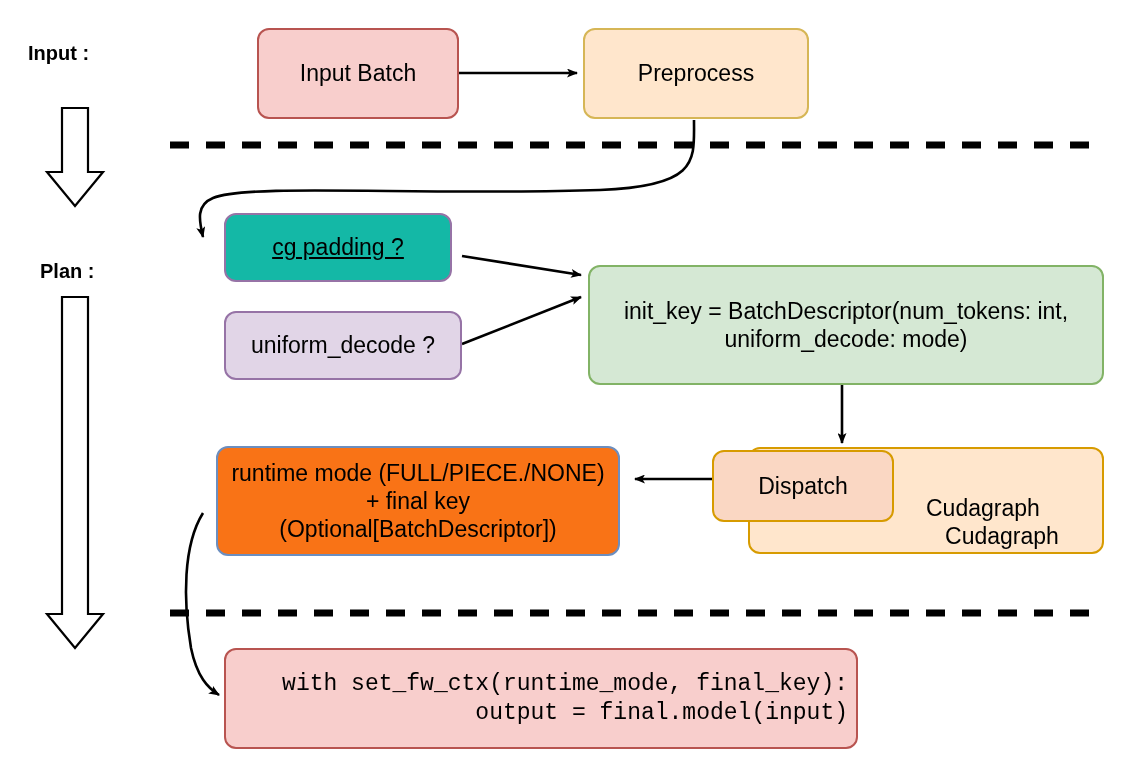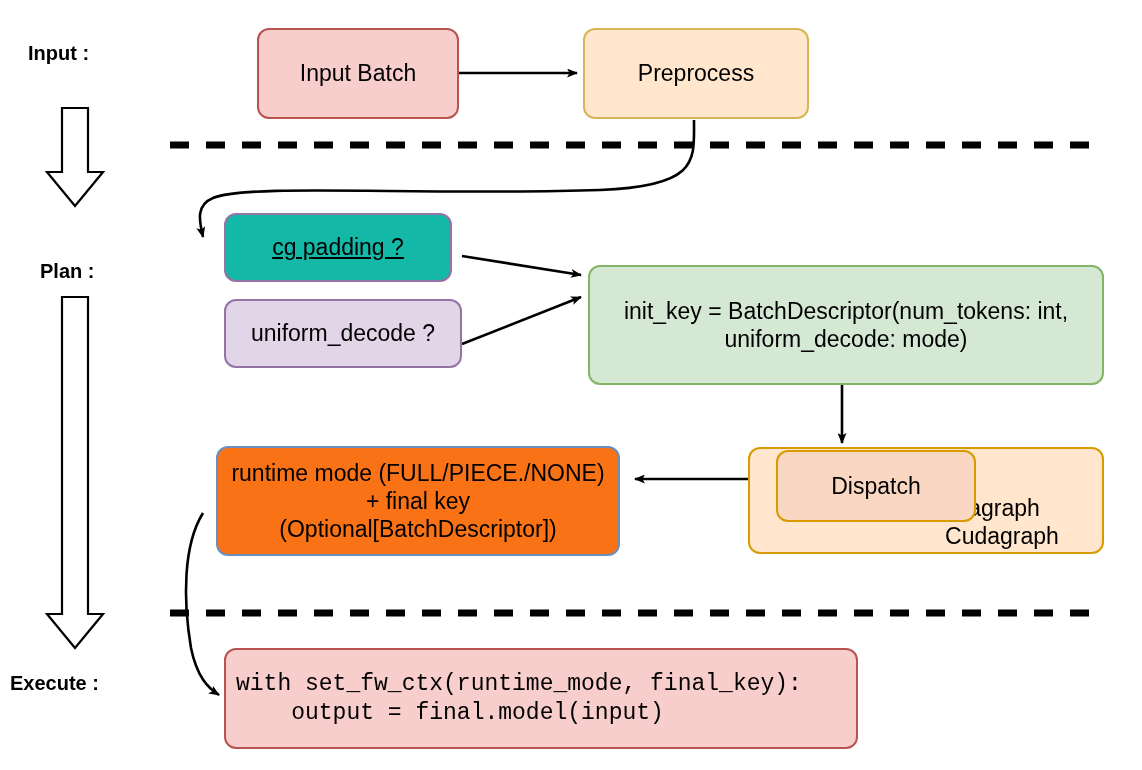--- a/index.html
+++ b/index.html
@@ -94,55 +94,54 @@
 
     <path d="M842,350 L842,443" fill="none" stroke="#000000" stroke-width="2.6" marker-end="url(#arrowhead)"></path>
 
     <path d="M752,479 L635,479" fill="none" stroke="#000000" stroke-width="2.6" marker-end="url(#arrowhead)"></path>
 
     <path d="M203,513 C183,545 183,600 191,648 C197,677 208,688 219,695" fill="none" stroke="#000000" stroke-width="2.6" marker-end="url(#arrowhead)"></path>
   </svg>
 
   <div class="stage-label" style="left:28px; top:42px;">Input :</div>
   <div class="stage-label" style="left:40px; top:234px;margin-top:26px;">Plan :</div>
-  <div class="stage-label" style="left:10px; top:672px;">Execute :</div>
 
   <div class="node" style="left:225px; top:28px; width:202px; height:91px; background:#f8cecc; border-color:#b85450;margin-left:32px;">
     <span class="node-inner-text">Input Batch</span>
   </div>
 
   <div class="node" style="left:583px; top:28px; width:226px; height:91px; background:#ffe6cc; border-color:#d6b656;">
     <span class="node-inner-text">Preprocess</span>
   </div>
 
   <div class="node" style="left:224px; top:213px; width:228px; height:69px; background:#14b8a6; border-color:#9673a6;text-decoration:underline;">
     <span class="node-inner-text">cg padding ?</span>
   </div>
 
-  <div class="node" style="left:224px; top:299px; width:238px; height:69px; background:#e1d5e7; border-color:#9673a6;">
+  <div class="node" style="left:224px; top:311px; width:238px; height:69px; background:#e1d5e7; border-color:#9673a6;">
     <span class="node-inner-text">uniform_decode ?</span>
   </div>
 
   <div class="node" style="left:588px; top:229px; width:516px; height:120px; background:#d5e8d4; border-color:#82b366; flex-direction:column;margin-top:36px;">
     <span class="node-inner-text">init_key = BatchDescriptor(num_tokens: int,</span>
     <span class="node-inner-text">uniform_decode: mode)</span>
   </div>
 
   <div class="node container-label" style="left:748px; top:447px; width:356px; height:107px; background:#ffe6cc; border-color:#d79b00; flex-direction:column; align-items:flex-end;">
     <span class="node-inner-text" style="display:block; width:152px; text-align:left;">Cudagraph</span>
     <span class="node-inner-text" style="display:block; width:152px; text-align:center;">Cudagraph</span>
   </div>
 
-  <div class="node" style="left:776px; top:450px; width:200px; height:72px; background:#fad7c3; border-color:#d79b00;">
+  <div class="node" style="left:712px; top:450px; width:182px; height:72px; background:#fad7c3; border-color:#d79b00;">
     <span class="node-inner-text">Dispatch</span>
   </div>
 
   <div class="node" style="left:216px; top:446px; width:404px; height:110px; background:#f97316; border-color:#6c8ebf; flex-direction:column;">
     <span class="node-inner-text">runtime mode (FULL/PIECE./NONE)</span>
     <span class="node-inner-text">+ final key (Optional[BatchDescriptor])</span>
   </div>
 
-  <div class="node code" style="left:224px; top:648px; width:634px; height:101px; background:#f8cecc; border-color:#b85450; flex-direction:column; align-items:flex-start; justify-content:center;">
+  <div class="node code" style="left:224px; top:648px; width:634px; height:101px; background:#f8cecc; border-color:#b85450; flex-direction:column; align-items:flex-end; justify-content:center;">
     <span class="node-inner-text">with set_fw_ctx(runtime_mode, final_key):</span>
     <span class="node-inner-text">    output = final.model(input)</span>
   </div>
 
 </div>
 
 </body></html>

